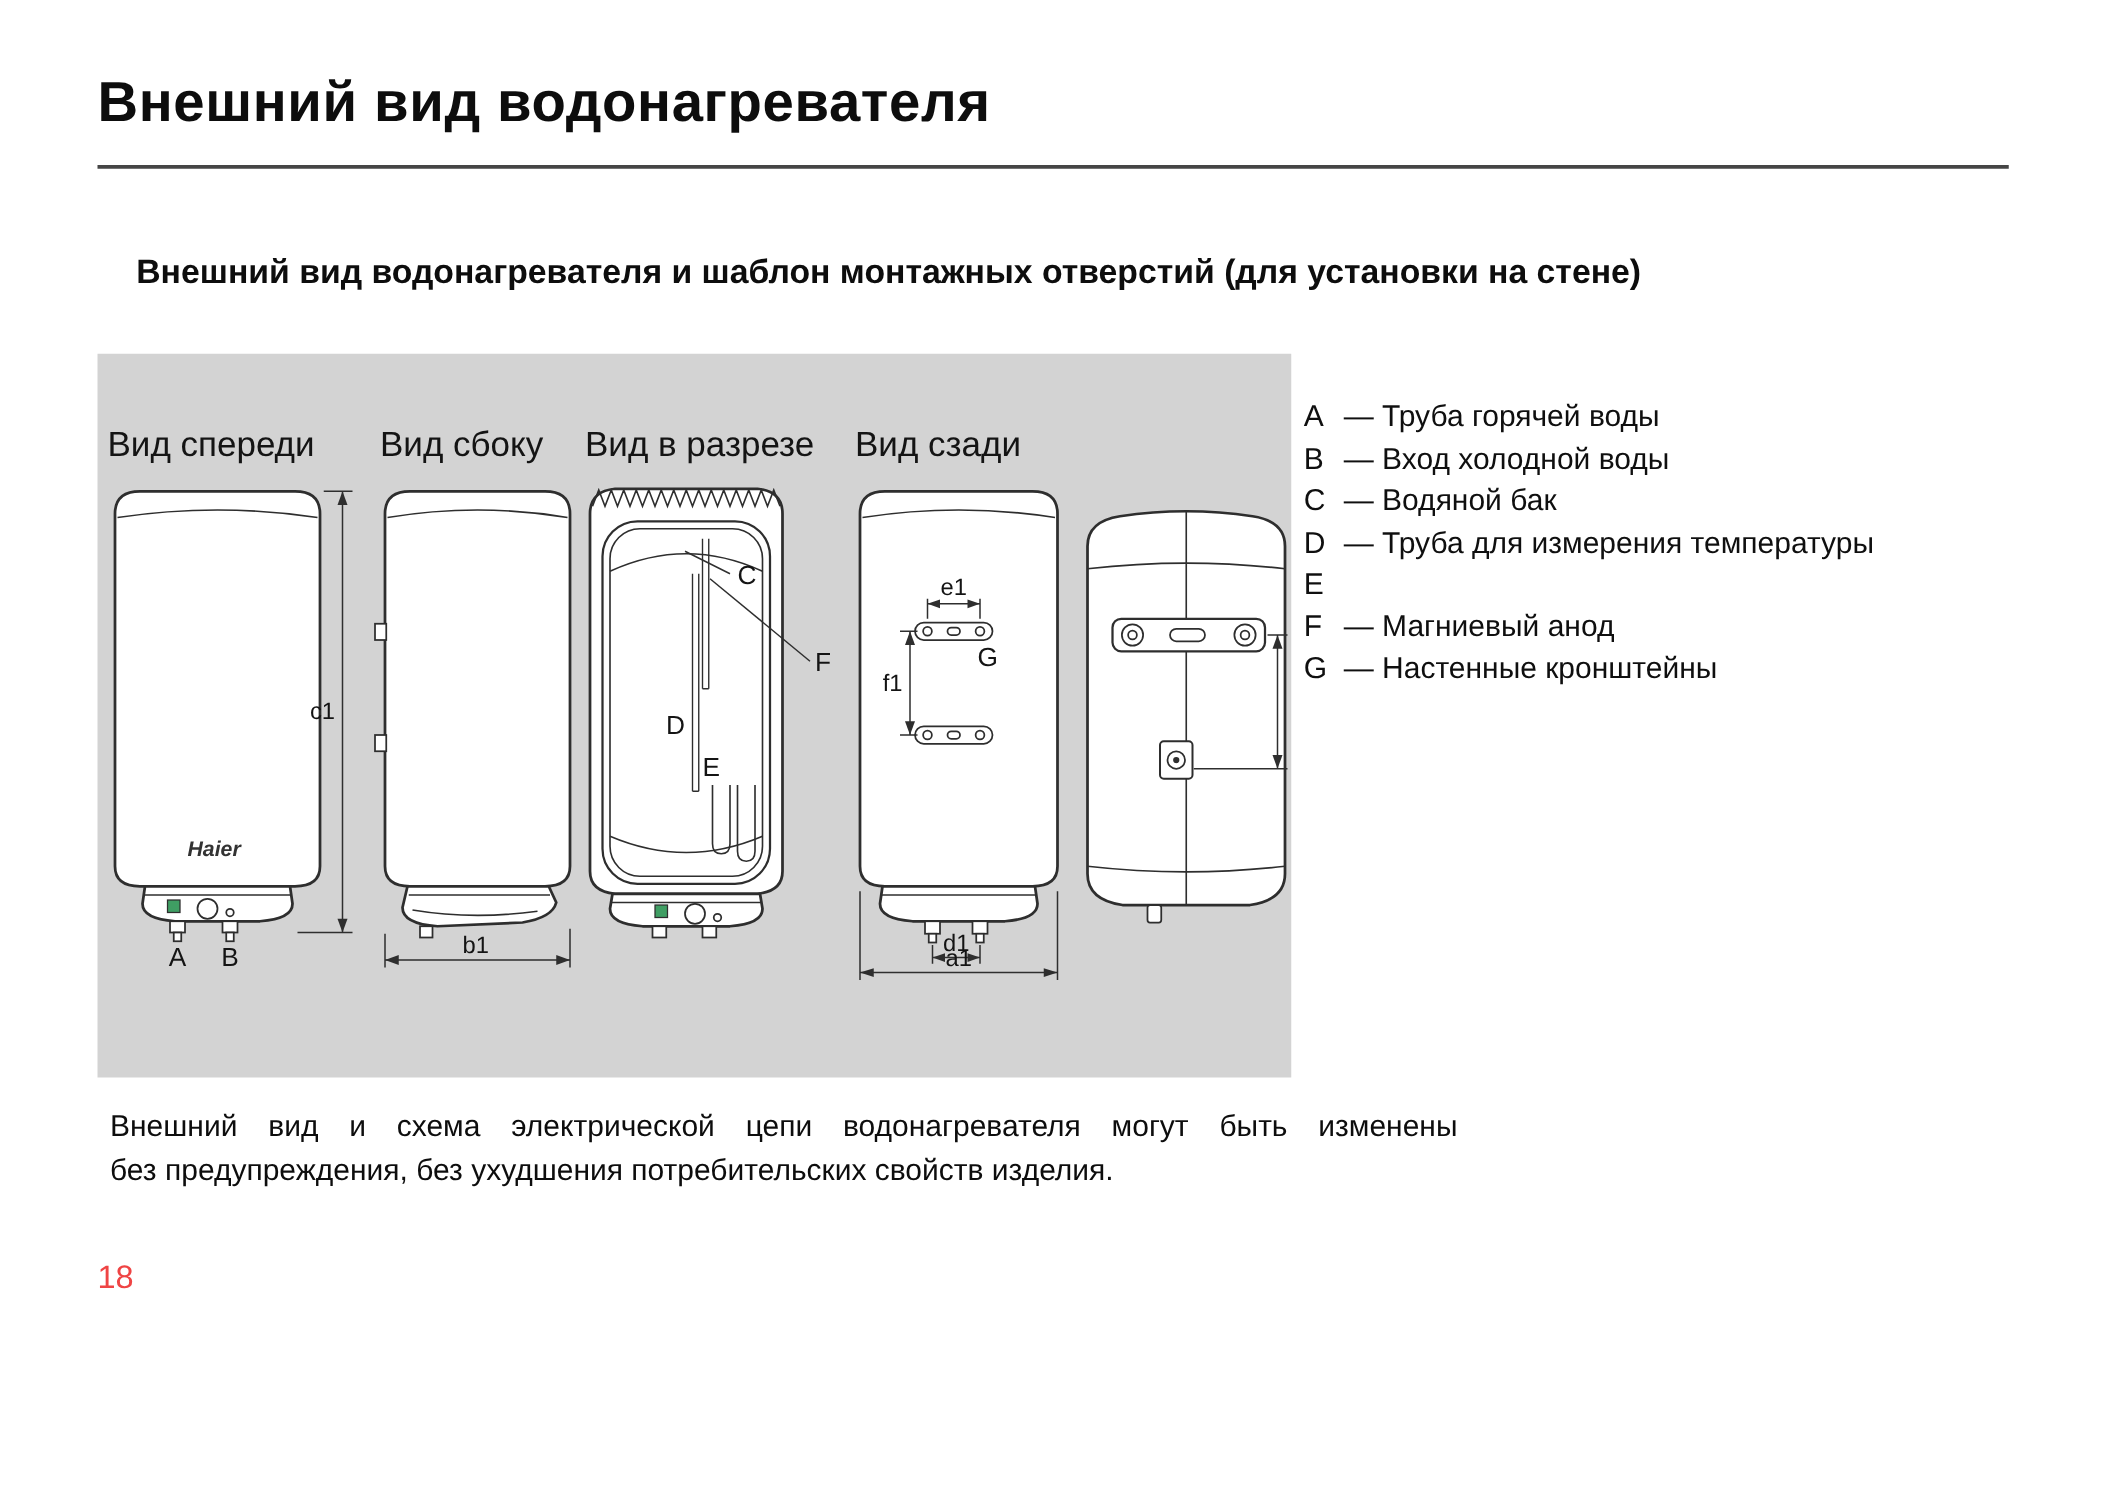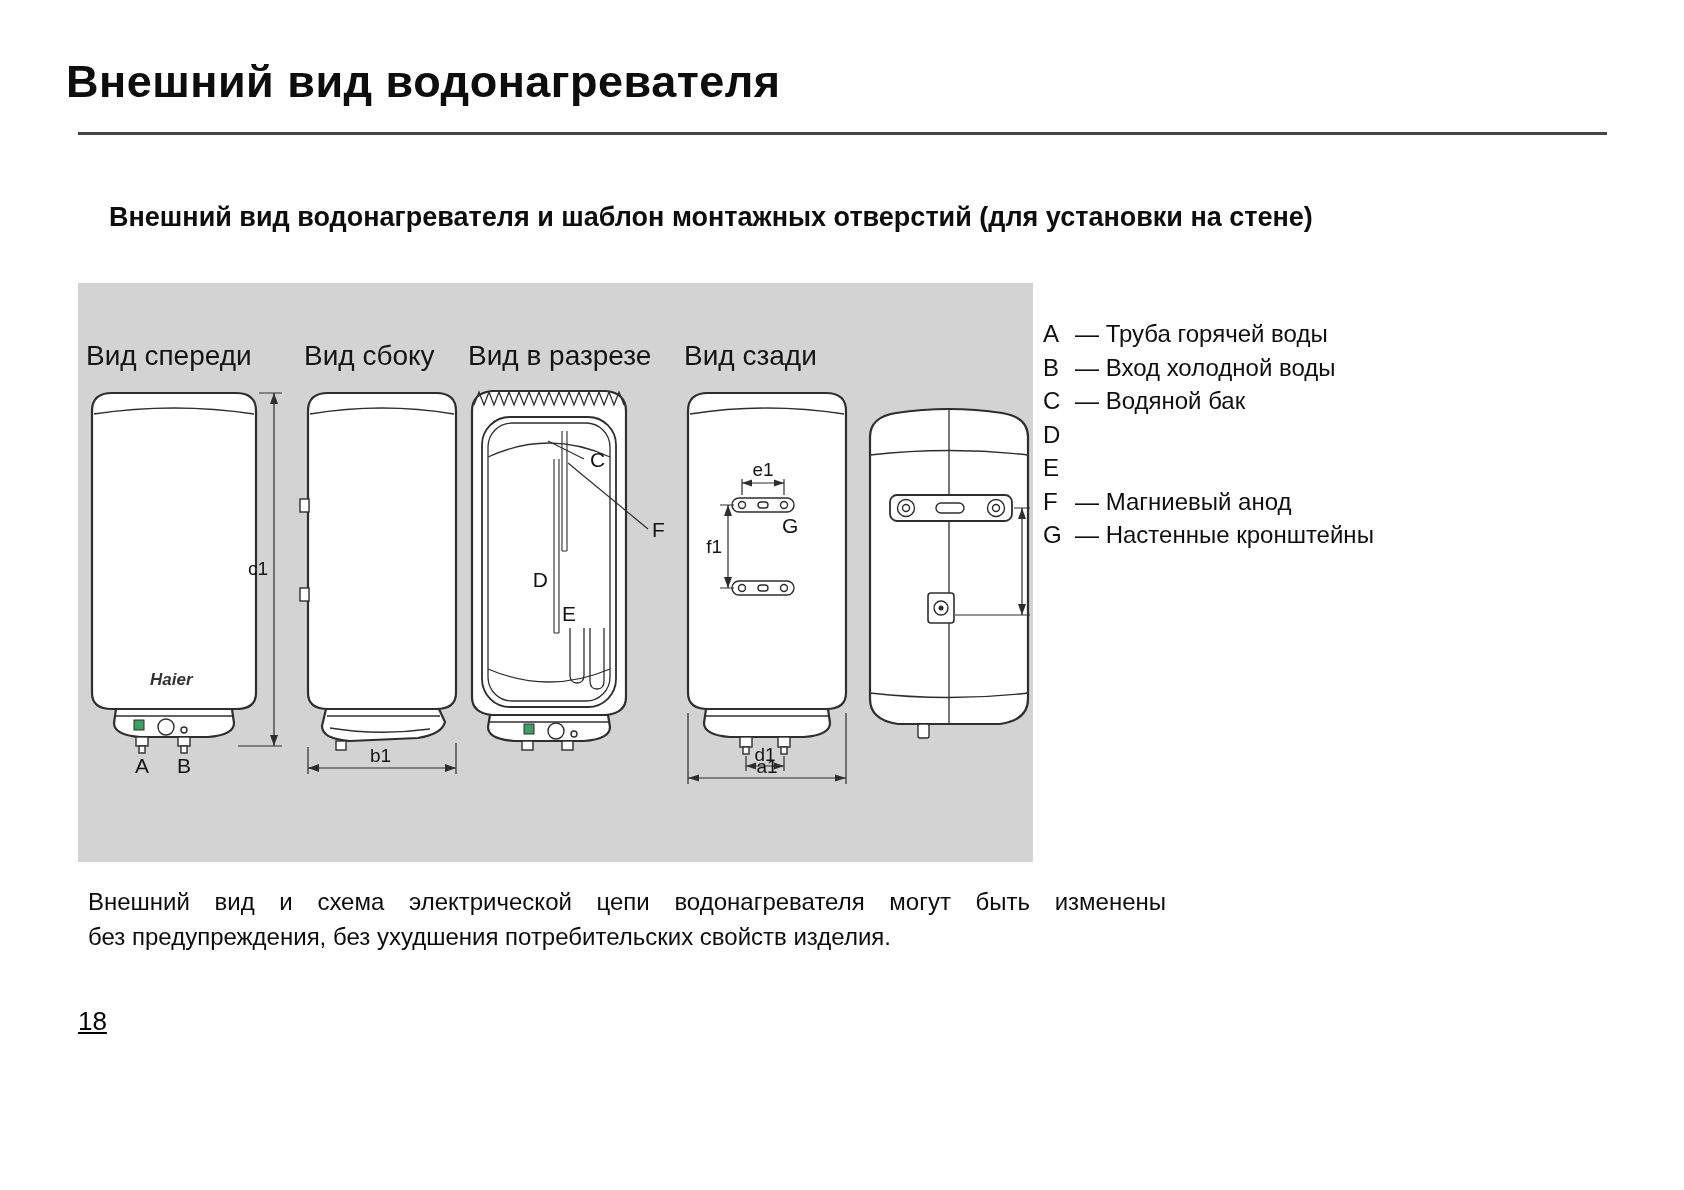--- a/index.html
+++ b/index.html
@@ -1,20 +1,20 @@
 <!DOCTYPE html>
 <html><head>
 <meta charset="utf-8">
 <style>
   * { margin:0; padding:0; box-sizing:border-box; }
   html,body { background:#ffffff; }
   body { font-family:"Liberation Sans", sans-serif; color:#111; }
   .page { position:relative; width:1684px; height:1190px; background:#ffffff; overflow:hidden; }
 
-  .title { position:absolute; left:66px; top:56px; font-size:45px; font-weight:700; letter-spacing:.5px; color:#0d0d0d; }
+  .title { position:absolute; left:78px; top:56px; font-size:45px; font-weight:700; letter-spacing:.5px; color:#0d0d0d; }
   .rule  { position:absolute; left:78px; top:132px; width:1529px; height:3px; background:#454545; }
   .subtitle { position:absolute; left:78px; top:202px; font-size:27px; font-weight:700; color:#0d0d0d;margin-left:31px; }
 
   .panel { position:absolute; left:78px; top:283px; width:955px; height:579px; background:#d3d3d3; }
   .panel svg { display:block; width:955px; height:579px; }
 
   svg text { font-family:"Liberation Sans", sans-serif; fill:#141414; }
   .view-title { font-size:28px; }
   .part-label { font-size:21px; }
   .dim-label  { font-size:19px; }
@@ -27,21 +27,21 @@
   .arrow   { fill:#2e2e2e; stroke:none; }
   .white   { fill:#ffffff; stroke:#2e2e2e; stroke-width:1.4; }
 
   .legend { position:absolute; left:1043px; top:320px; }
   .legend-row { display:flex; height:33.5px; align-items:flex-start; font-size:24px; color:#0f0f0f; }
   .legend-key { width:32px; flex:0 0 32px; }
 
   .note { position:absolute; left:88px; top:884px; width:1078px; font-size:24px; font-weight:400; line-height:35px; color:#0d0d0d; }
   .note-line1 { text-align:justify; text-align-last:justify; }
 
-  .page-number { position:absolute; left:78px; top:1006px; font-size:26px; color:#000000;text-decoration:underline; }
+  .page-number { position:absolute; left:78px; top:1006px; font-size:26px; color:#ef4444; }
 </style>
 </head>
 <body>
 
 <div class="page">
 
   <h1 class="title">Внешний вид водонагревателя</h1>
   <div class="rule"></div>
   <h2 class="subtitle">Внешний вид водонагревателя и шаблон монтажных отверстий (для установки на стене)</h2>
 
@@ -181,20 +181,21 @@
     <div class="legend-row">
       <span class="legend-key">B</span>
       <span class="legend-text">— Вход холодной воды</span>
     </div>
     <div class="legend-row">
       <span class="legend-key">C</span>
       <span class="legend-text">— Водяной бак</span>
     </div>
     <div class="legend-row">
       <span class="legend-key">D</span>
+      <span class="legend-text">— Труба для измерения температуры</span>
     </div>
     <div class="legend-row">
       <span class="legend-key">E</span>
     </div>
     <div class="legend-row">
       <span class="legend-key">F</span>
       <span class="legend-text">— Магниевый анод</span>
     </div>
     <div class="legend-row">
       <span class="legend-key">G</span>

